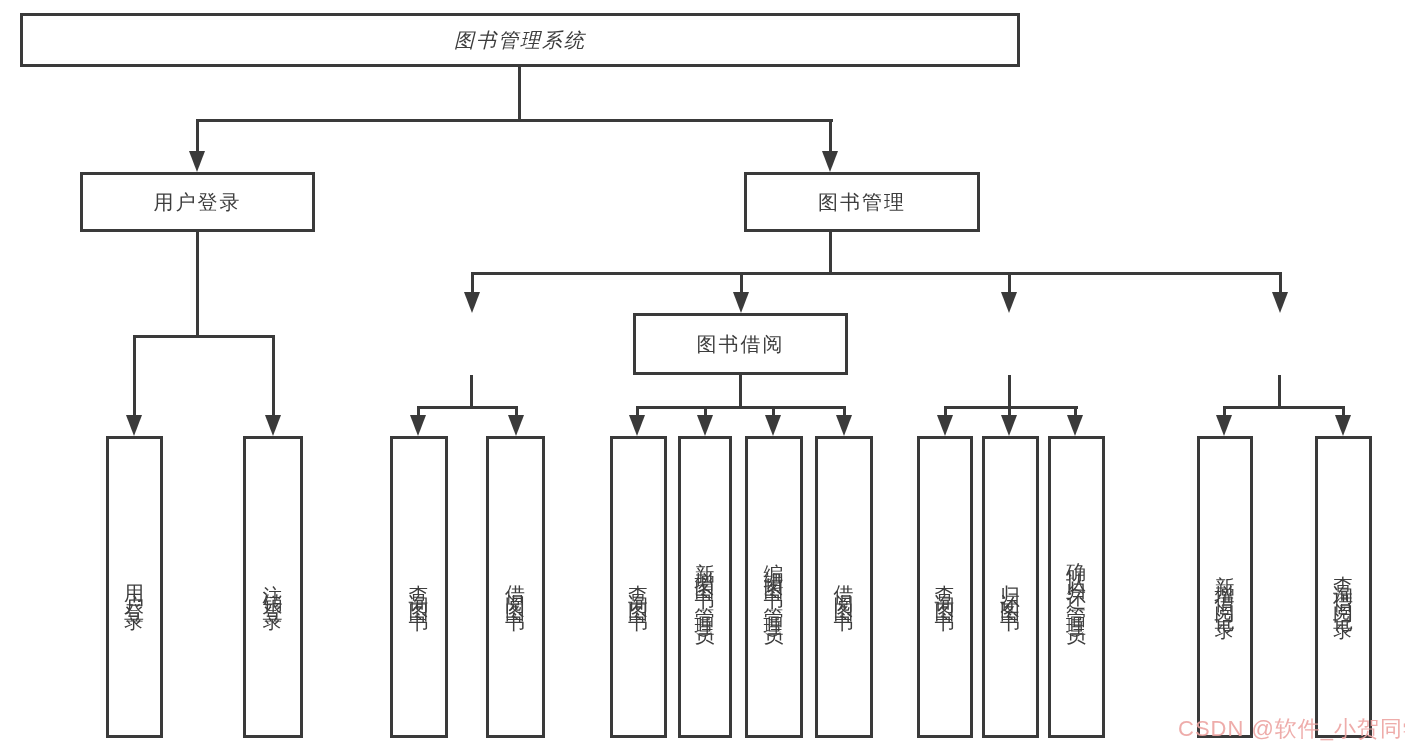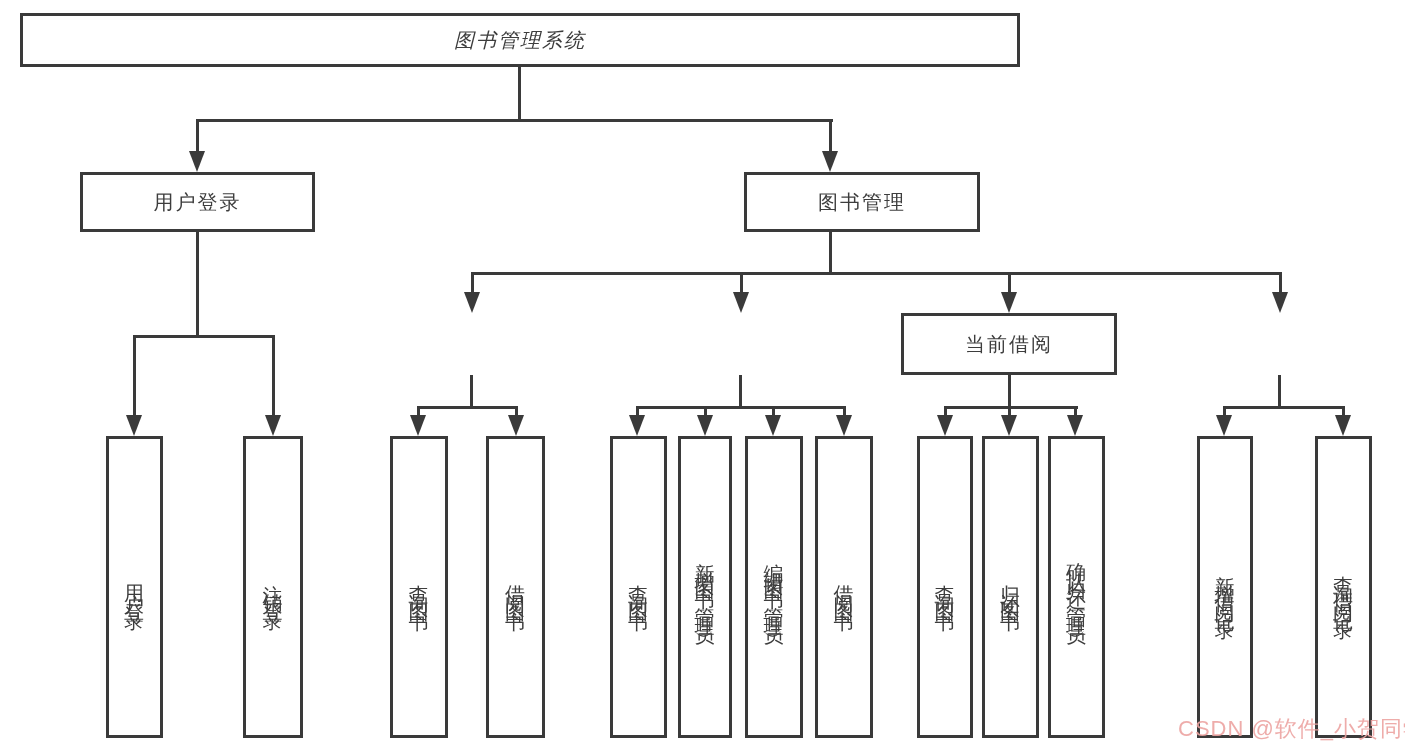--- a/index.html
+++ b/index.html
@@ -93,22 +93,22 @@
   <div class="hline" style="left:471px;top:272px;width:811px;"></div>
   <div class="vline" style="left:471px;top:272px;height:24px;"></div>
   <div class="arrow" style="left:464px;top:292px;"></div>
   <div class="vline" style="left:740px;top:272px;height:24px;"></div>
   <div class="arrow" style="left:733px;top:292px;"></div>
   <div class="vline" style="left:1008px;top:272px;height:24px;"></div>
   <div class="arrow" style="left:1001px;top:292px;"></div>
   <div class="vline" style="left:1279px;top:272px;height:24px;"></div>
   <div class="arrow" style="left:1272px;top:292px;"></div>
 
-  <div class="box" style="left:901px;top:313px;width:216px;height:62px;">
-    <span>当前借阅</span>
+  <div class="box" style="left:633px;top:313px;width:215px;height:62px;">
+    <span>图书借阅</span>
   </div>
 
   <div class="vline" style="left:470px;top:375px;height:31px;"></div>
   <div class="hline" style="left:417px;top:406px;width:101px;"></div>
   <div class="vline" style="left:417px;top:406px;height:14px;"></div>
   <div class="arrow" style="left:410px;top:415px;"></div>
   <div class="vline" style="left:515px;top:406px;height:14px;"></div>
   <div class="arrow" style="left:508px;top:415px;"></div>
 
   <div class="vline" style="left:739px;top:375px;height:31px;"></div>

